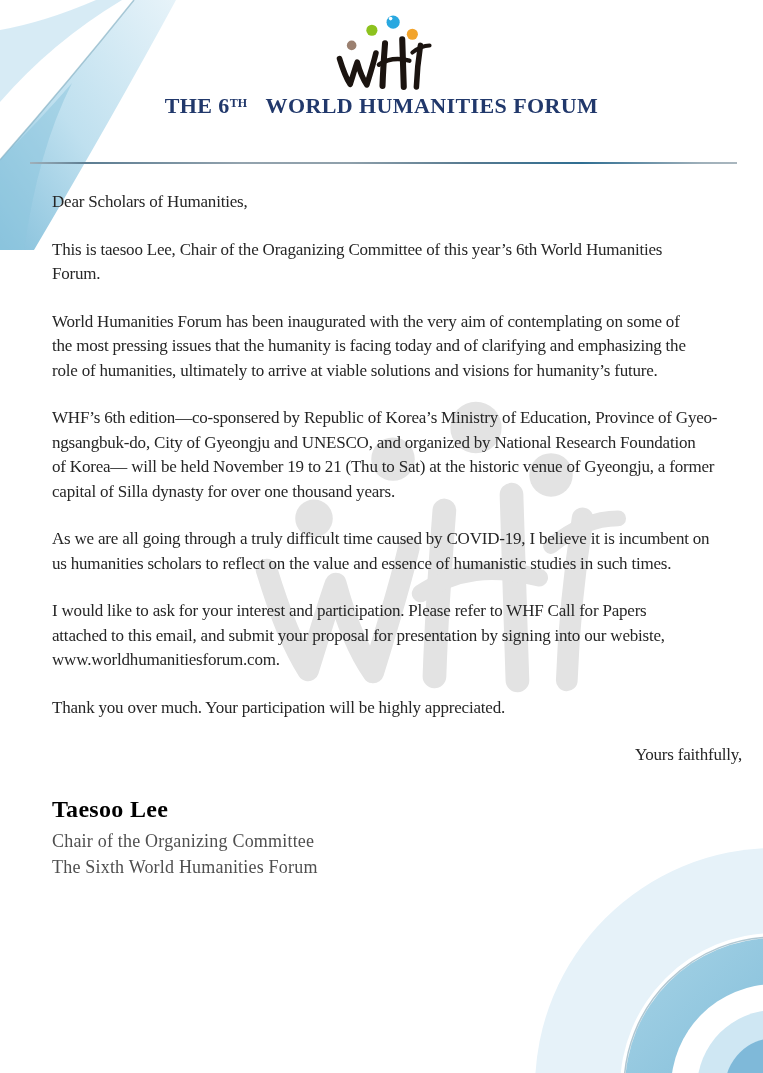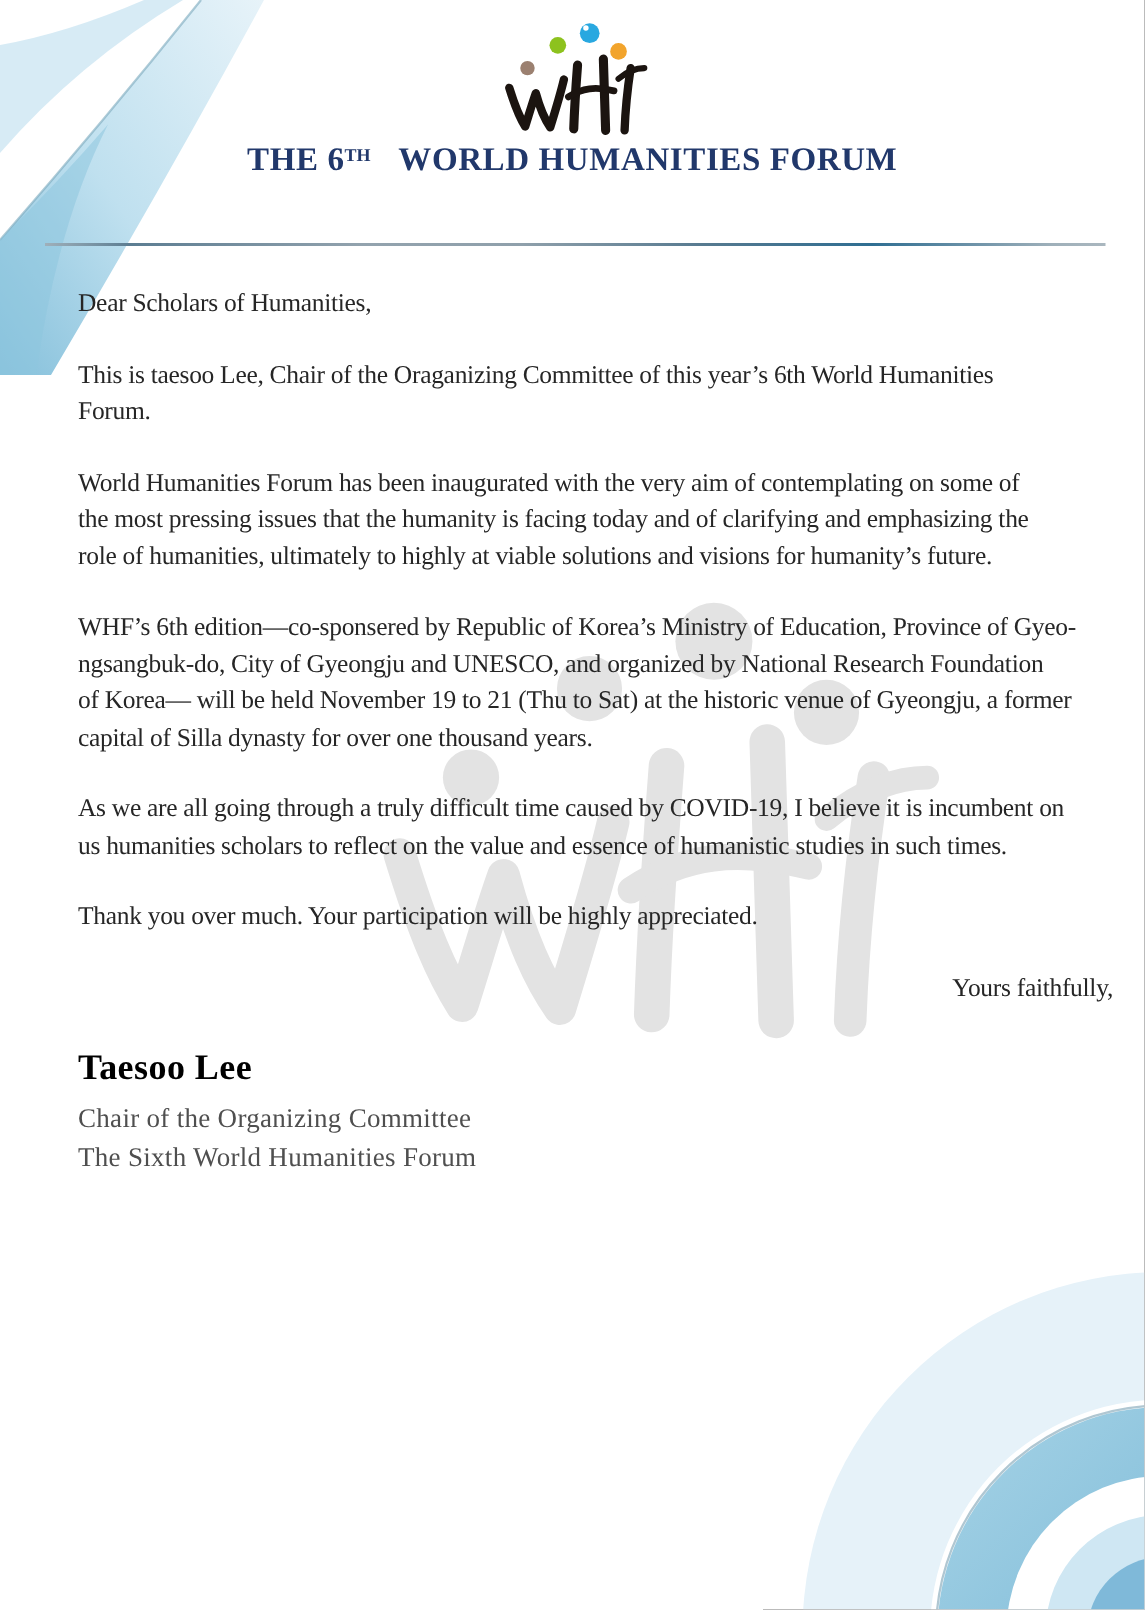--- a/index.html
+++ b/index.html
@@ -112,27 +112,30 @@
   </div>
 
   <div class="rule"></div>
 
   <div class="body-text">
     <p class="para">Dear Scholars of Humanities,</p>
     <p class="para">This is taesoo Lee, Chair of the Oraganizing Committee of this year’s 6th World Humanities
 Forum.</p>
     <p class="para">World Humanities Forum has been inaugurated with the very aim of contemplating on some of
 the most pressing issues that the humanity is facing today and of clarifying and emphasizing the
-role of humanities, ultimately to highly at viable solutions and visions for humanity’s future.</p>
+role of humanities, ultimately to arrive at viable solutions and visions for humanity’s future.</p>
     <p class="para">WHF’s 6th edition—co-sponsered by Republic of Korea’s Ministry of Education, Province of Gyeo-
 ngsangbuk-do, City of Gyeongju and UNESCO, and organized by National Research Foundation
 of Korea— will be held November 19 to 21 (Thu to Sat) at the historic venue of Gyeongju, a former
 capital of Silla dynasty for over one thousand years.</p>
     <p class="para">As we are all going through a truly difficult time caused by COVID-19, I believe it is incumbent on
 us humanities scholars to reflect on the value and essence of humanistic studies in such times.</p>
+    <p class="para">I would like to ask for your interest and participation. Please refer to WHF Call for Papers
+attached to this email, and submit your proposal for presentation by signing into our webiste,
+www.worldhumanitiesforum.com.</p>
     <p class="para">Thank you over much. Your participation will be highly appreciated.</p>
     <p class="closing">Yours faithfully,</p>
     <div class="sig-name">Taesoo Lee</div>
     <div class="sig-role">
       <div>Chair of the Organizing Committee</div>
       <div>The Sixth World Humanities Forum</div>
     </div>
   </div>
 
 </div>

